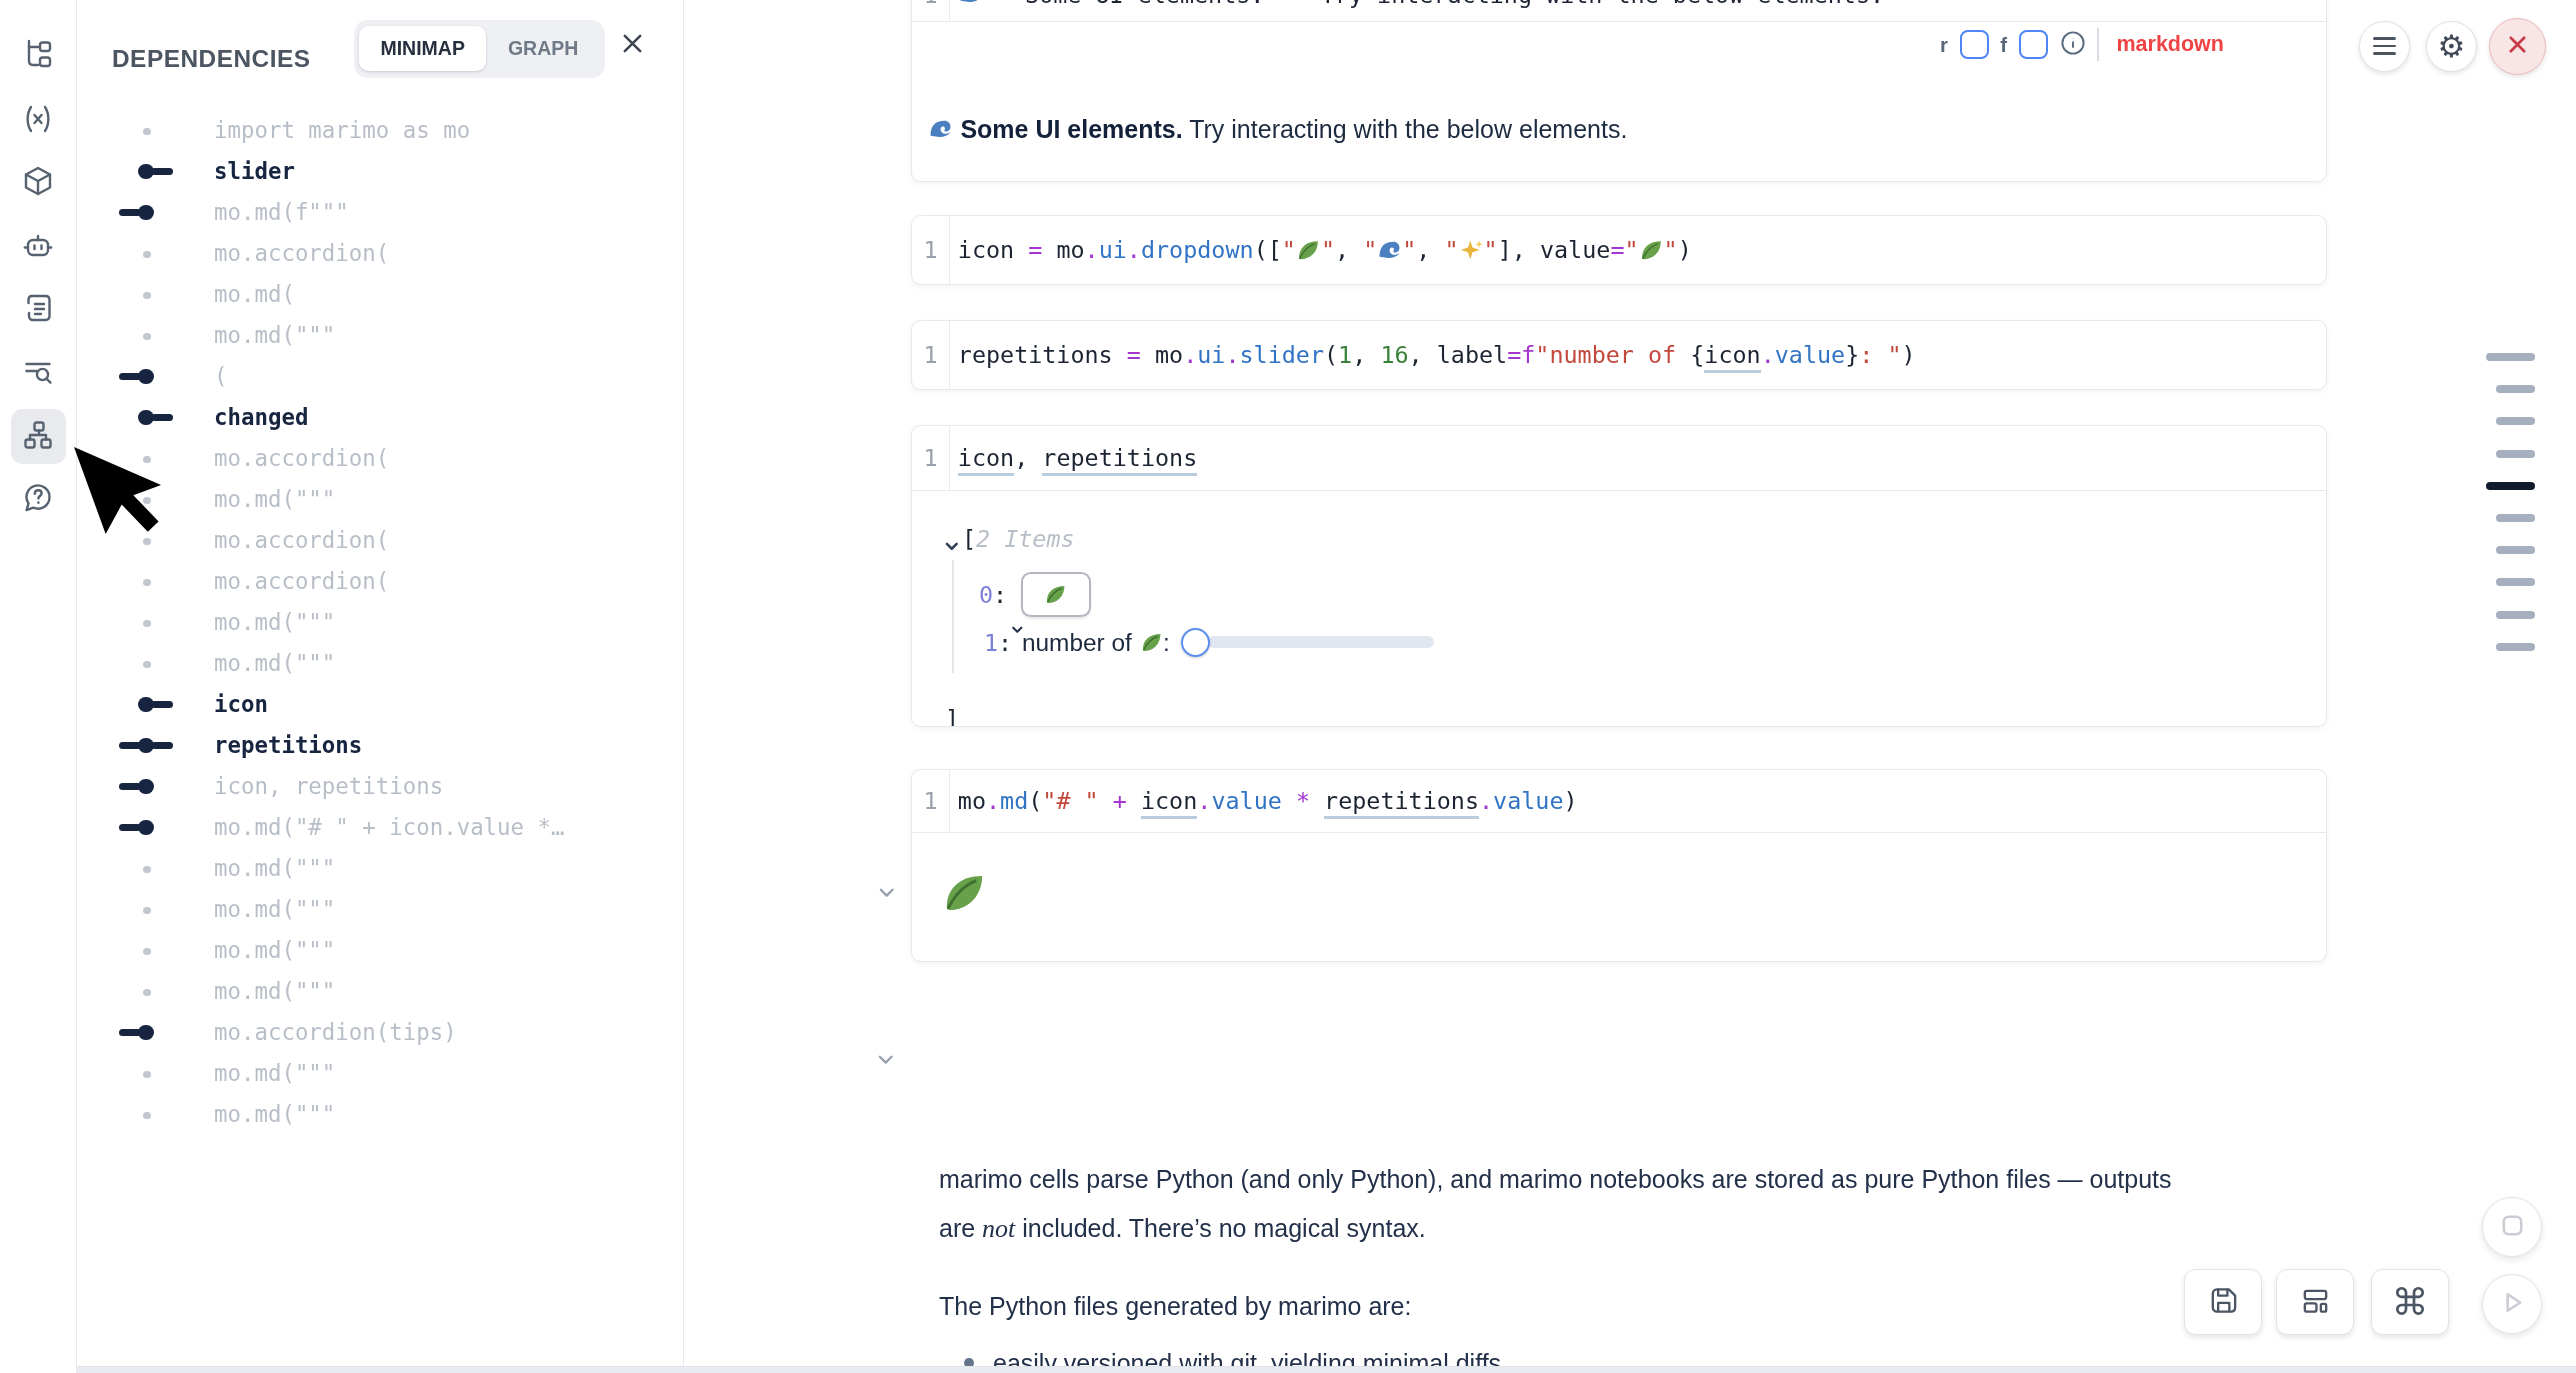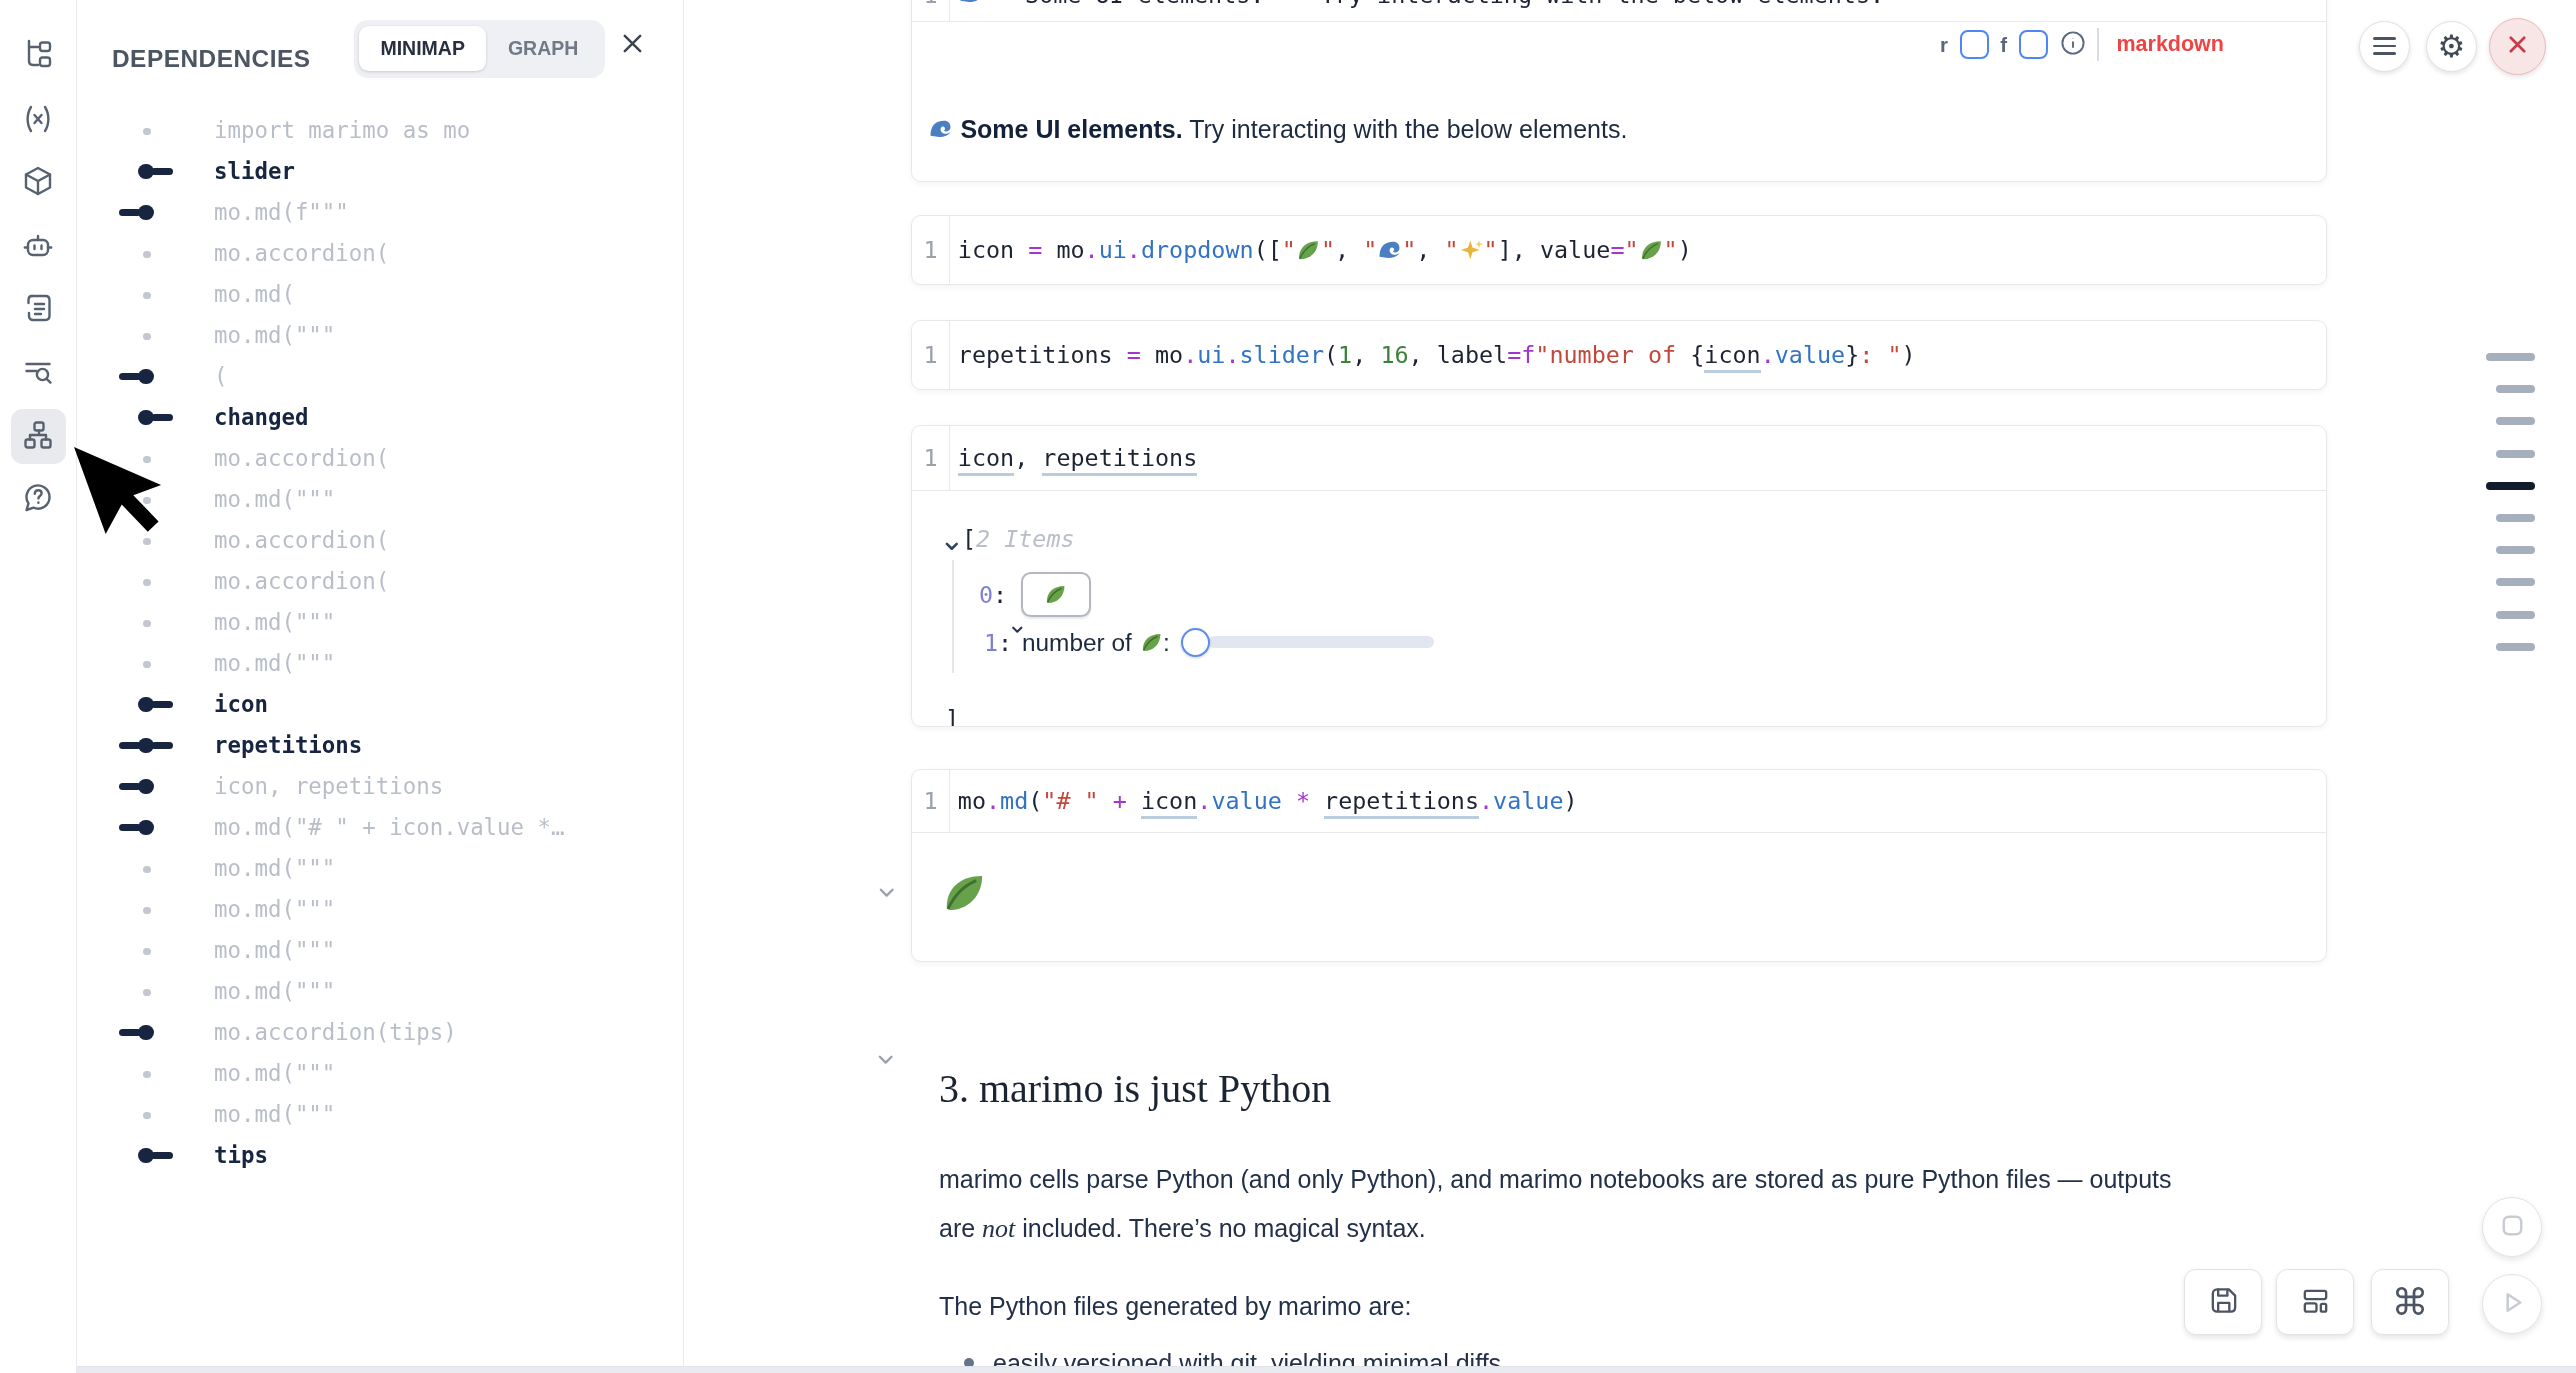--- a/index.html
+++ b/index.html
@@ -354,27 +354,20 @@
             <i class="mdot"></i>
           </span>
           <span class="dep-label">mo.md("""</span>
         </div>
         <div class="dep-row">
           <span class="mk">
             <i class="mdot"></i>
           </span>
           <span class="dep-label">mo.md("""</span>
         </div>
-        <div class="dep-row emph">
-          <span class="mk">
-            <i class="mbig"></i>
-            <i class="mline r"></i>
-          </span>
-          <span class="dep-label">tips</span>
-        </div>
       </div>
   </section>
 
   <main class="main">
 
     <div class="cell cell-intro">
       <div class="code-row">
         <span class="lineno">1</span>
         <span class="code-text"><span class="emo"><svg viewBox="0 0 20 20">
                 <path d="M2 15 C2 7 6 3 13 3 C16 3 18 5 18 8 C18 11 15 12.2 12.8 11.2 C14.2 9.6 13.6 7.6 12 7.6 C10 7.6 9.4 10.6 11 12.2 C13 14.2 16 13.6 18 12 C16.5 14.8 13 16 9 16 Z" fill="#4a7fc1"></path>
@@ -506,21 +499,20 @@
               <path d="M3 16.5 C6 10 10 6.5 15 4.5" stroke="#3f7030" stroke-width="1.2" fill="none"></path>
             </svg></span>
       </div>
     </div>
 
     <button class="fold-chev" style="left:191px;top:1048px">
       <span><svg viewBox="0 0 24 24">
             <path d="M6 9 L12 15 L18 9"></path>
           </svg></span>
     </button>
-    <h2 class="sec-h">3. marimo is just Python</h2>
     <p class="prose" style="top:1140px">marimo cells parse Python (and only Python), and marimo notebooks are stored as pure Python files — outputs</p>
     <p class="prose" style="top:1189px"><span>are </span><i>not</i><span> included. There’s no magical syntax.</span></p>
     <p class="prose" style="top:1267px">The Python files generated by marimo are:</p>
     <span class="bullet-dot"></span>
     <span class="bullet-text">easily versioned with git, yielding minimal diffs</span>
 
     <button class="sq-btn" style="left:1501px">
       <span><svg viewBox="0 0 34 34">
         <path d="M6 10 c0-2.8 1.8-4.5 4.5-4.5 h12 L29 12 v12 c0 2.8-1.8 4.5-4.5 4.5 h-14 C7.8 28.5 6 26.8 6 24 Z"></path>
         <path d="M11.5 5.8 V12 H21 V6"></path>

